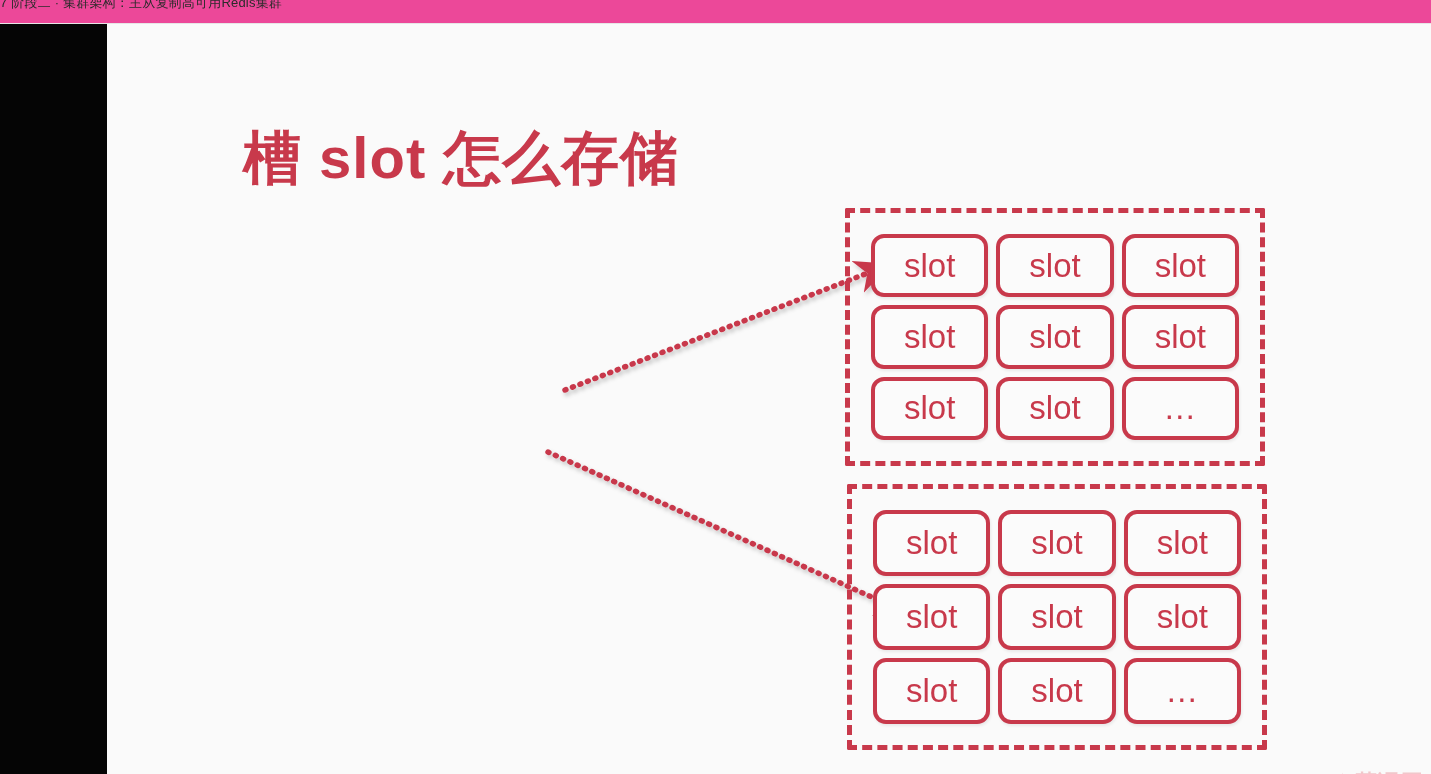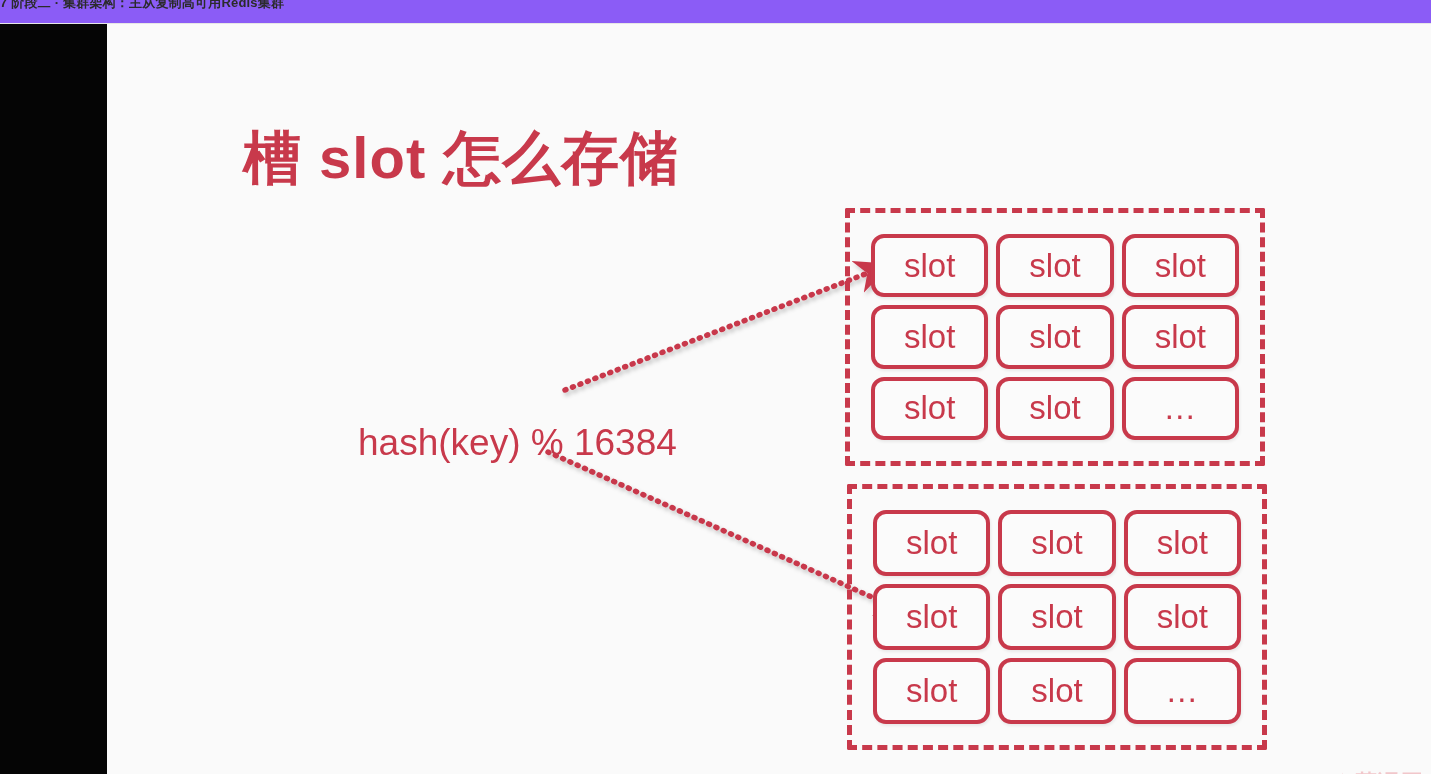--- a/index.html
+++ b/index.html
@@ -14,23 +14,22 @@
     font-family: "Liberation Sans", "DejaVu Sans", sans-serif;
     position: relative;
   }
 
   
   .top-bar {
     position: absolute;
     left: 0; top: 0;
     width: 1431px;
     height: 24px;
-    background: #8b5cf6;
+    background: #ec4899;
     overflow: hidden;
-    font-weight: bold;
   }
   .top-bar-text {
     position: absolute;
     left: 0px;
     top: -6px;
     font-size: 13px;
     color: #2b2b2b;
     white-space: nowrap;
     letter-spacing: 0.2px;
     line-height: 18px;
@@ -185,21 +184,20 @@
 </div>
 
 <div class="left-bar"></div>
 
 <div class="slide">
 
   <div class="slide-title">
     <span class="slide-title-inner">槽 slot 怎么存储</span>
   </div>
 
-  <div class="hash-label">hash(key) % 16384</div>
 
   <svg class="arrow-layer" width="1324" height="750" viewBox="0 0 1324 750">
     <defs>
       <filter id="softshadow" x="-50%" y="-50%" width="200%" height="200%">
         <feDropShadow dx="2" dy="3" stdDeviation="2" flood-color="#000000" flood-opacity="0.22"></feDropShadow>
       </filter>
       <marker id="arrowHead1" markerWidth="7" markerHeight="7" refX="3" refY="3.5" orient="auto" markerUnits="strokeWidth">
         <path d="M0,0.4 L6.6,3.5 L0,6.6 L1.9,3.5 Z" fill="#c8394b"></path>
       </marker>
       <marker id="arrowHead2" markerWidth="7" markerHeight="7" refX="3" refY="3.5" orient="auto" markerUnits="strokeWidth">

